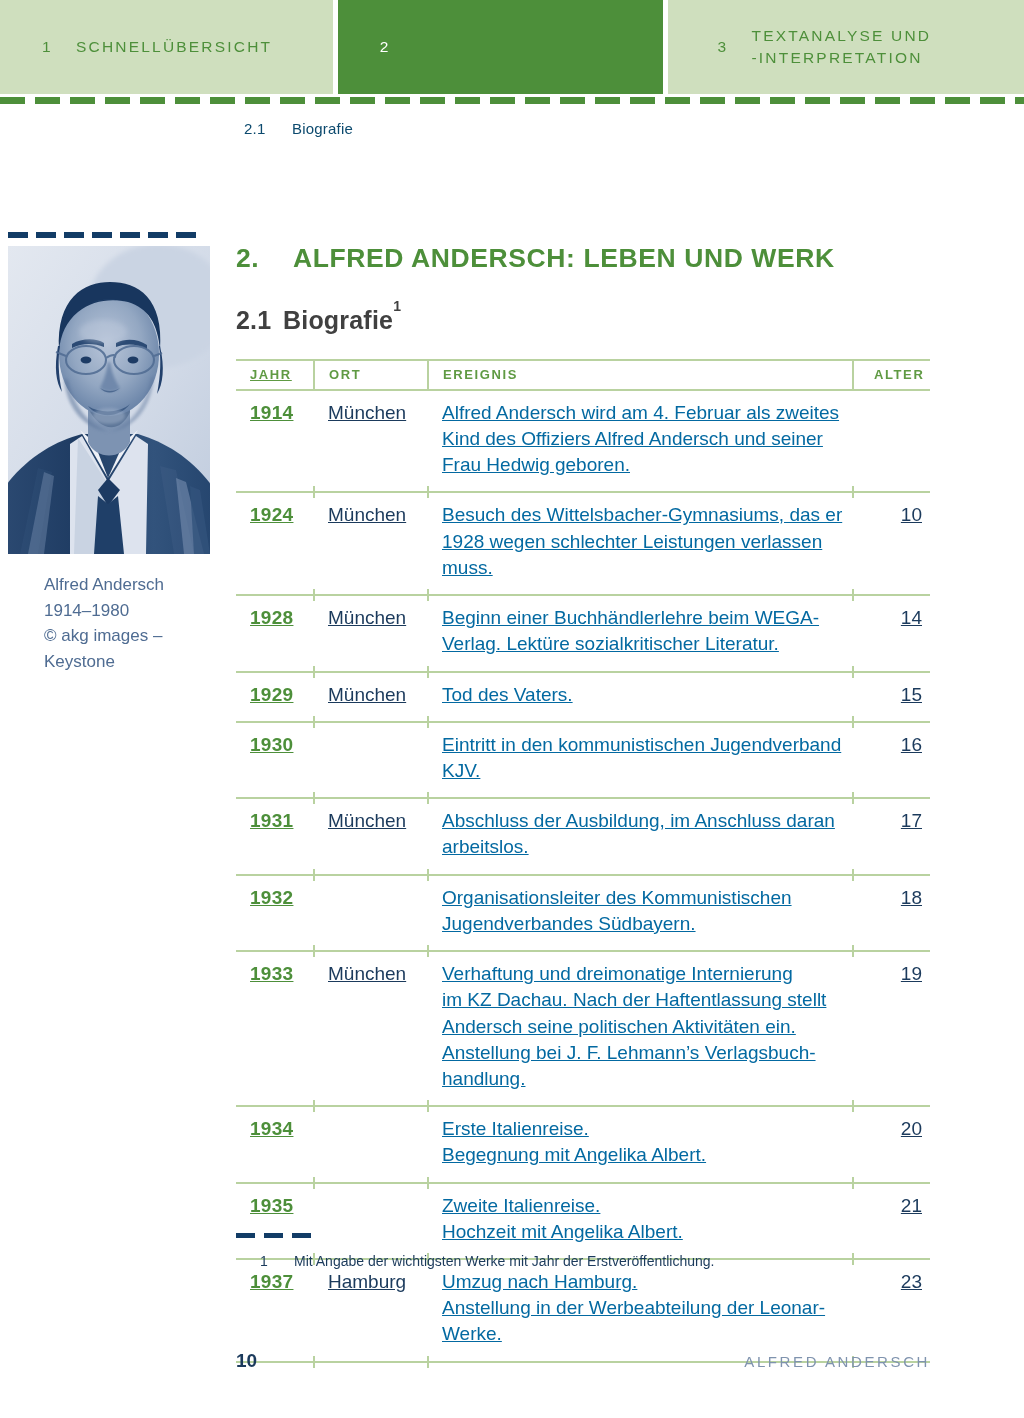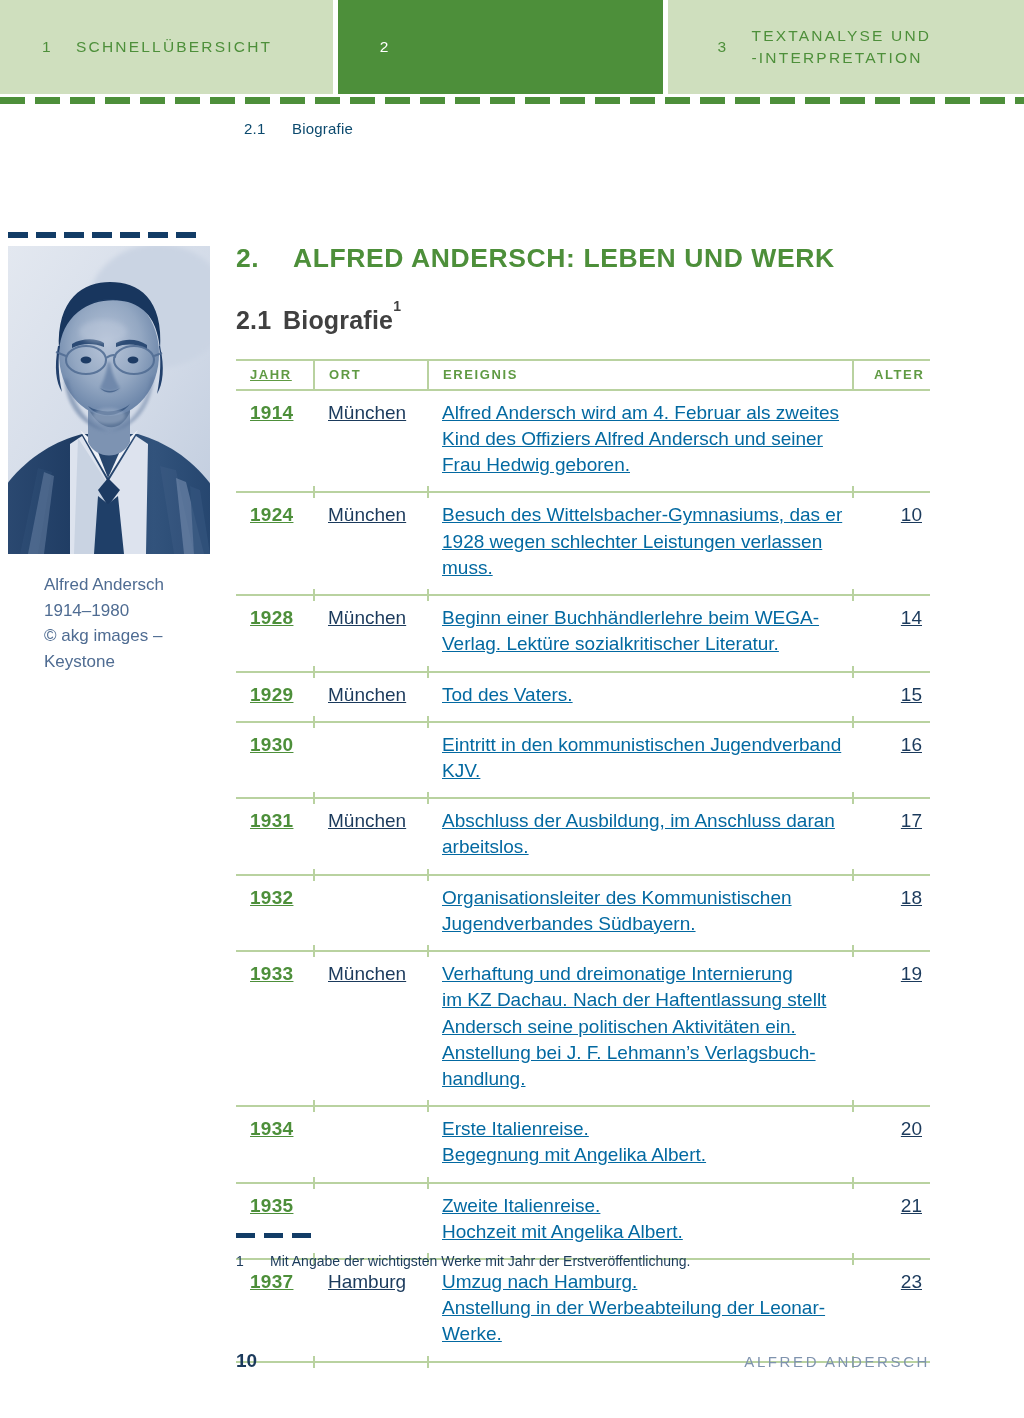--- a/index.html
+++ b/index.html
@@ -221,20 +221,21 @@
       to right,
       #123c66 0px, #123c66 19px,
       #ffffff 19px, #ffffff 28px
     );
   }
   .footnote {
     margin-top: 14px;
     font-size: 14px;
     color: #1b3a5c;
     line-height: 1.4;
+    margin-left: 24px;
   }
   .footnote .fn-num { display: inline-block; width: 34px; }
 
   
   .pagefoot {
     position: absolute;
     left: 236px;
     top: 1350px;
     width: 694px;
     display: flex;

